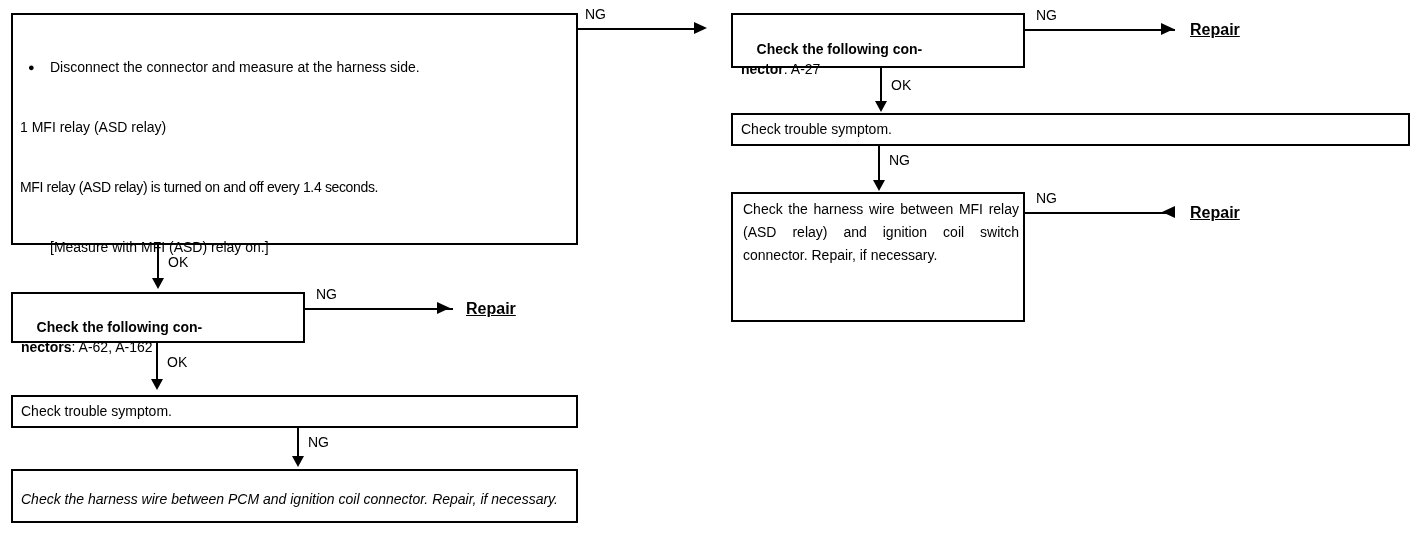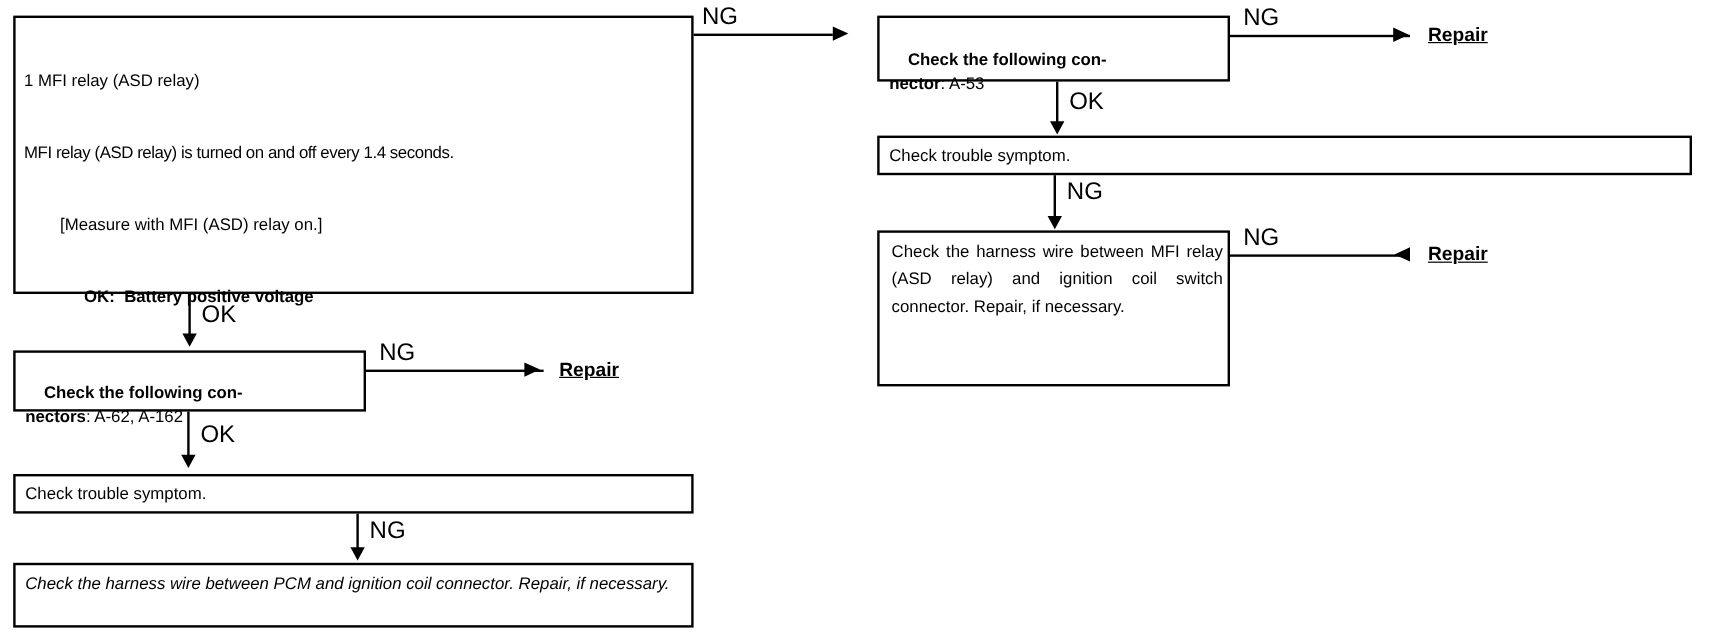--- a/index.html
+++ b/index.html
@@ -27,21 +27,21 @@
     box-sizing: border-box;
     font-size: 14px;
     line-height: 20px;
     white-space: pre-wrap;
   }
   .bold { font-weight: bold; }
   .italic { font-style: italic; }
   .justify { text-align: justify; text-align-last: left; }
   .edge-label {
     position: absolute;
-    font-size: 20px;
+    font-size: 14px;
     line-height: 16px;
     white-space: nowrap;
   }
   .repair-label {
     position: absolute;
     font-size: 16px;
     font-weight: bold;
     line-height: 17px;
     white-space: nowrap;
     text-decoration: underline;
@@ -94,20 +94,21 @@
   .indent { padding-left: 30px; display: block; }
   .indent2 { padding-left: 50px; display: block; }
 </style>
 </head>
 <body>
 
 <div id="canvas">
 
   <div class="box" style="left:11px; top:13px; width:567px; height:232px;"></div>
   <div class="box-text" style="left:20px; top:17px; width:552px;">
+    <span class="bullet-line">Disconnect the connector and measure at the harness side.</span>
     <span style="display:block;">1 MFI relay (ASD relay)</span>
     <span style="display:block; letter-spacing:-0.35px;">MFI relay (ASD relay) is turned on and off every 1.4 seconds.</span>
     <span class="indent">[Measure with MFI (ASD) relay on.]</span>
     <span class="indent2 bold">OK:  Battery positive voltage</span>
   </div>
 
   <div class="hline" style="left:578px; top:28px; width:116px;"></div>
   <div class="arrow-right" style="left:694px; top:22px;"></div>
   <div class="edge-label" style="left:585px; top:6px;">NG</div>
 
@@ -131,26 +132,26 @@
   <div class="edge-label" style="left:167px; top:354px;">OK</div>
 
   <div class="box" style="left:11px; top:395px; width:567px; height:33px;"></div>
   <div class="box-text" style="left:21px; top:401px; width:540px;">Check trouble symptom.</div>
 
   <div class="vline" style="left:297px; top:428px; width:0; height:29px;"></div>
   <div class="arrow-down" style="left:292px; top:456px;"></div>
   <div class="edge-label" style="left:308px; top:434px;">NG</div>
 
   <div class="box" style="left:11px; top:469px; width:567px; height:54px;"></div>
-  <div class="box-text italic" style="left:21px; top:476px; width:548px;">Check the harness wire between PCM and ignition coil connector. Repair, if necessary.</div>
+  <div class="box-text italic" style="left:21px; top:489px; width:548px;">Check the harness wire between PCM and ignition coil connector. Repair, if necessary.</div>
 
   <div class="box" style="left:731px; top:13px; width:294px; height:55px;"></div>
   <div class="box-text" style="left:741px; top:19px; width:278px;">
     <span class="bold justify" style="display:inline;">Check the following con-
-nector</span><span>: A-53</span>
+nector</span><span>: A-27</span>
   </div>
 
   <div class="hline" style="left:1025px; top:29px; width:150px;"></div>
   <div class="arrow-right" style="left:1161px; top:23px;"></div>
   <div class="edge-label" style="left:1036px; top:7px;">NG</div>
   <div class="repair-label" style="left:1190px; top:21px;">Repair</div>
 
   <div class="vline" style="left:880px; top:68px; width:0; height:34px;"></div>
   <div class="arrow-down" style="left:875px; top:101px;"></div>
   <div class="edge-label" style="left:891px; top:77px;">OK</div>

